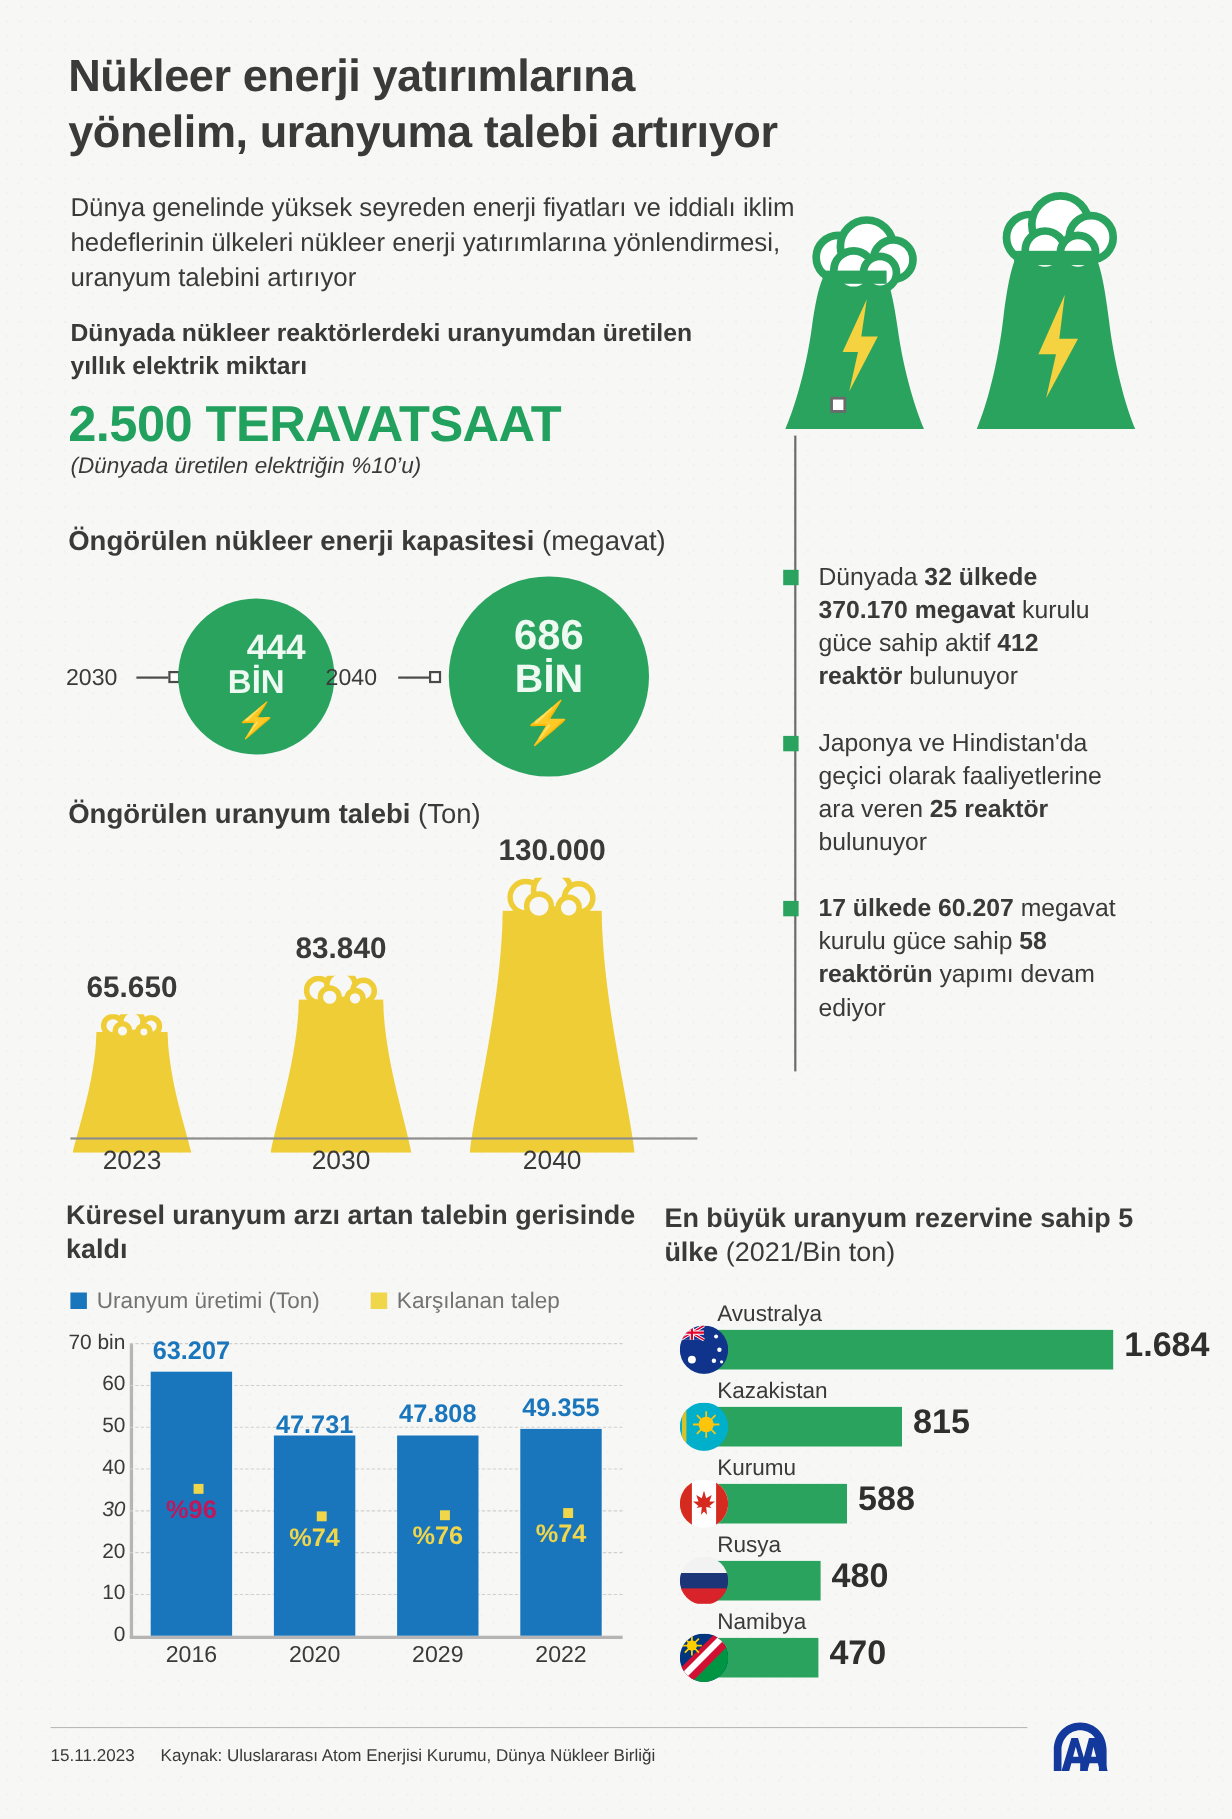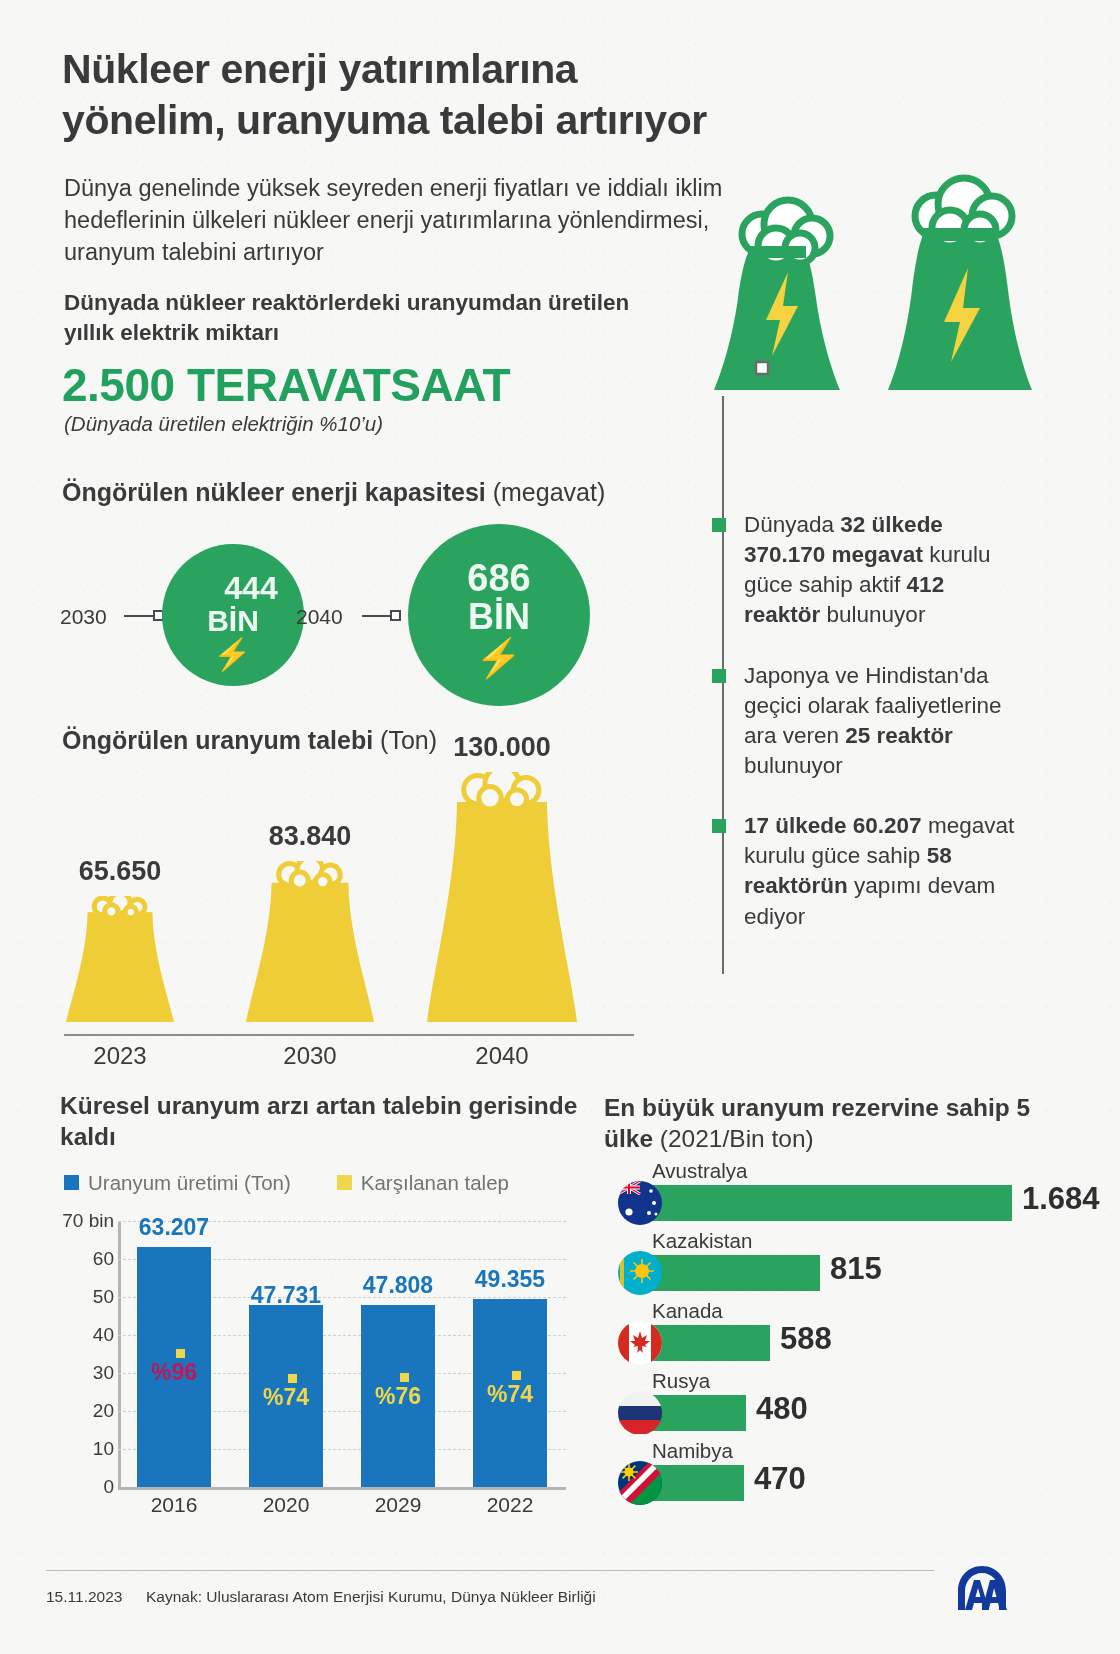--- a/index.html
+++ b/index.html
@@ -138,21 +138,21 @@
   #cap-circle-1 { left: 348px; top: 2px; width: 182px; height: 182px; padding-top: 35px; }
   #cap-circle-1 .cap-val  { font-size: 38px; }
   #cap-circle-1 .cap-unit { font-size: 36px; }
   #cap-circle-1 .cap-bolt { font-size: 38px; margin-top: 2px; }
   #cap-year-1   { left: 236px; top: 83px; }
   #cap-lead-1   { left: 302px; top: 93px; width: 30px; }
   #cap-knob-1   { left: 330px; top: 88px; }
 
   
   .towers { position: absolute; left: 62px; top: 760px; width: 580px; height: 310px; }
-  .tower-item { position: absolute; bottom: 48px; }
+  .tower-item { position: absolute; bottom: 22px; }
   .tower-label {
     position: absolute;
     width: 200px;
     text-align: center;
     font-size: 27px;
     font-weight: bold;
     color: #3a3a3a;
     left: 50%;
     transform: translateX(-50%);
   }
@@ -251,21 +251,21 @@
     font-size: 21px; color: #3a3a3a;
     transform: translateX(-50%);
   }
 
   
   .reserves { position: absolute; left: 604px; top: 1092px; width: 470px; }
   .reserves-title {
     font-size: 24.5px; line-height: 1.28; color: #3a3a3a; font-weight: bold;
   }
   .reserves-title .light { font-weight: normal; }
-  .res-list { margin-top: 4px; position: relative; }
+  .res-list { margin-top: 28px; position: relative; }
   .res-row { position: relative; height: 70px; }
   .res-name {
     position: absolute; left: 48px; top: 0;
     font-size: 20.5px; color: #3a3a3a;
   }
   .res-bar {
     position: absolute; left: 36px; top: 26px;
     height: 36px; background: #2aa35f;
   }
   .res-flag {
@@ -454,21 +454,21 @@
       <div class="plot-yaxis"></div>
       <div class="plot-xaxis"></div>
     <div class="ytick" style="top: 4px;">70 bin</div>
         <div class="gridline" style="top: 4px;"></div>
         <div class="ytick" style="top: 42px;">60</div>
         <div class="gridline" style="top: 42px;"></div>
         <div class="ytick" style="top: 80px;">50</div>
         <div class="gridline" style="top: 80px;"></div>
         <div class="ytick" style="top: 118px;">40</div>
         <div class="gridline" style="top: 118px;"></div>
-        <div class="ytick" style="top: 156px;">30</div>
+        <div class="ytick" style="top: 156px; font-style: italic;">30</div>
         <div class="gridline" style="top: 156px;"></div>
         <div class="ytick" style="top: 194px;">20</div>
         <div class="gridline" style="top: 194px;"></div>
         <div class="ytick" style="top: 232px;">10</div>
         <div class="gridline" style="top: 232px;"></div>
         <div class="ytick" style="top: 270px;">0</div>
         <div class="bar-col" style="left: 85px; bottom: 26px; height: 240.187px;">
           <div class="bar" style="height: 240.187px; background: rgb(26, 118, 188);"></div>
           <div class="bar-value" style="bottom: 246.187px;">63.207</div>
           <div class="bar-pct" style="bottom: 100.878px; color: #be185d;">%96</div>
@@ -539,21 +539,21 @@
               <g stroke="#fec50c" stroke-width="1.6">
                 <path d="M24,8 L24,32 M12,20 L36,20 M15.5,11.5 L32.5,28.5 M32.5,11.5 L15.5,28.5"></path>
               </g>
               <circle cx="24" cy="20" r="6" fill="#fec50c"></circle>
               <rect x="2" y="6" width="4" height="32" fill="#fec50c" opacity="0.85"></rect>
             </svg>
           </div>
           <div class="res-val" style="left: 226px;">815</div>
         </div>
         <div class="res-row">
-          <div class="res-name">Kanada</div>
+          <div class="res-name">Kurumu</div>
           <div class="res-bar" style="width: 130px; background: rgb(42, 163, 95);"></div>
           <div class="res-flag">
             <svg width="44" height="44" viewBox="0 0 44 44">
               <rect width="44" height="44" fill="#fff"></rect>
               <rect x="0" y="0" width="11" height="44" fill="#d52b1e"></rect>
               <rect x="33" y="0" width="11" height="44" fill="#d52b1e"></rect>
               <path d="M22,10 L24,17 L29,14 L27,20 L32,20 L27,24 L29,26 L24,25 L24.7,32 L22,29 L19.3,32 L20,25 L15,26 L17,24 L12,20 L17,20 L15,14 L20,17 Z" fill="#d52b1e"></path>
             </svg>
           </div>
           <div class="res-val" style="left: 176px;">588</div>

